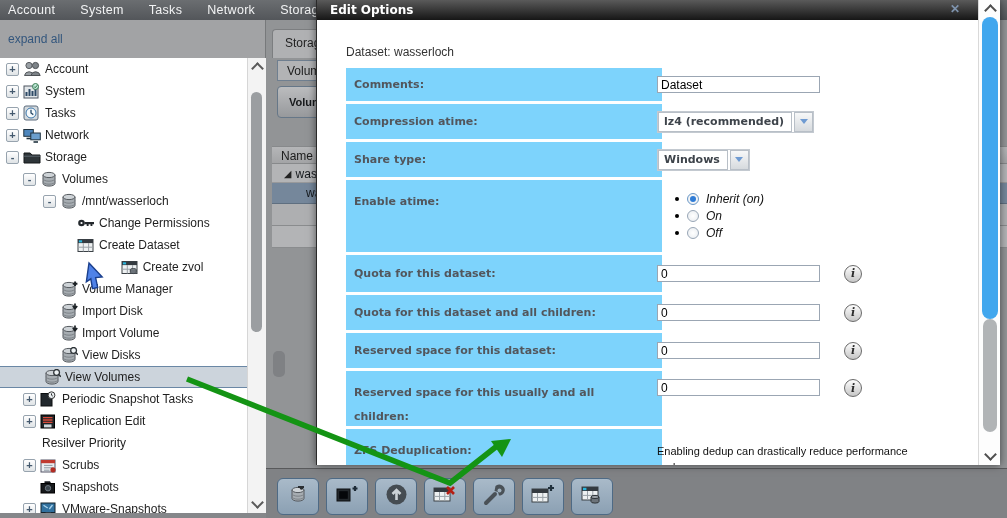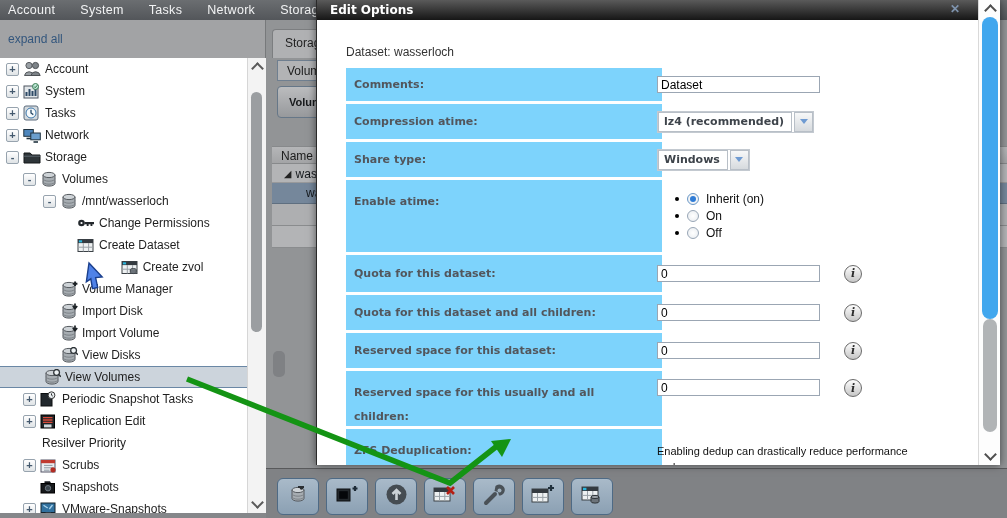--- a/index.html
+++ b/index.html
@@ -90,21 +90,21 @@
     background:linear-gradient(#fdfdfd,#c6c6c6);display:flex;align-items:center;justify-content:center;
     font-family:"DejaVu Serif",serif;font-style:italic;font-weight:bold;font-size:11px;color:#2c2c2c;flex:none;}
   .fselect{display:inline-flex;border:1px solid #c3c9d0;background:#fff;align-items:stretch;}
   .fselect-text{border:1px solid #b8bfc7;padding:2px 7px 3px 5px;font-family:"DejaVu Sans",sans-serif;
     font-size:11px;font-weight:bold;color:#3e444b;background:#fff;}
   .fselect-btn{width:17px;margin-left:2px;border:1px solid #b8bfc7;background:linear-gradient(#f7f8f9,#d6dade);
     display:flex;align-items:center;justify-content:center;}
   .fselect-btn i{width:0;height:0;border-left:4px solid transparent;border-right:4px solid transparent;
     border-top:5px solid #6f9bd2;}
   .radio-list{list-style:none;margin:2px 0 0 0;padding:0;}
-  .radio-list li{display:flex;align-items:center;height:17px;}
+  .radio-list li{display:flex;align-items:center;height:17px;font-style:italic;}
   .bullet{width:4px;height:4px;border-radius:50%;background:#000;margin:0 8px 0 18px;flex:none;}
   .radio{width:12px;height:12px;border-radius:50%;box-sizing:border-box;border:1px solid #98a6b6;
     background:radial-gradient(#ffffff,#e7ebef);flex:none;display:flex;align-items:center;justify-content:center;}
   .radio.on{border-color:#6a98c8;}
   .radio.on i{width:6px;height:6px;border-radius:50%;background:#2f7cd6;}
   .radio-label{font-size:12px;color:#101010;margin-left:7px;}
   .fhelp{font-size:11px;line-height:16px;color:#111;white-space:pre-line;width:320px;margin-top:6px;}
   
   #dlg-scroll{position:absolute;left:661px;top:0;width:23px;height:465px;background:#fdfdfd;border-left:1px solid #d9d9d9;}
   #dlg-scroll .chev{left:7px;border-color:#4e4e4e;}

